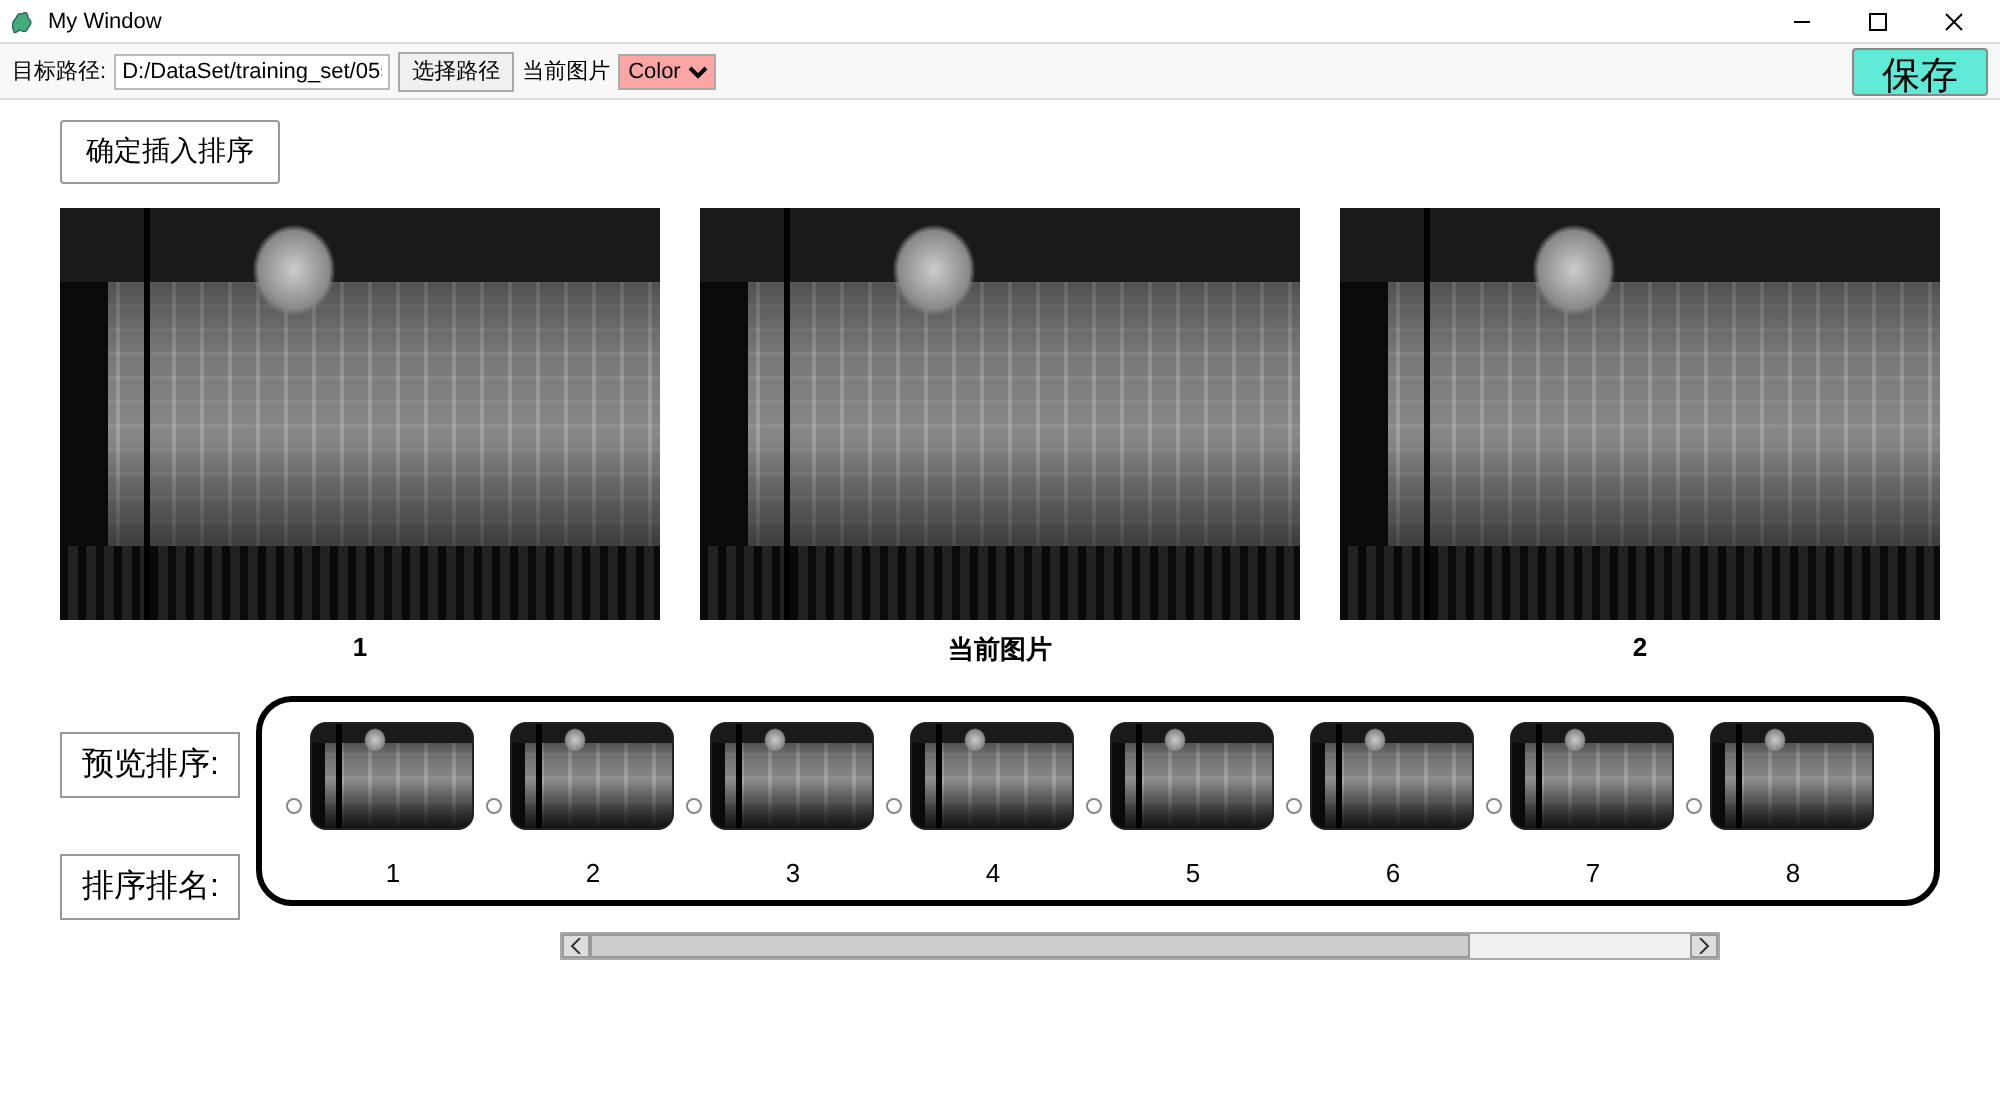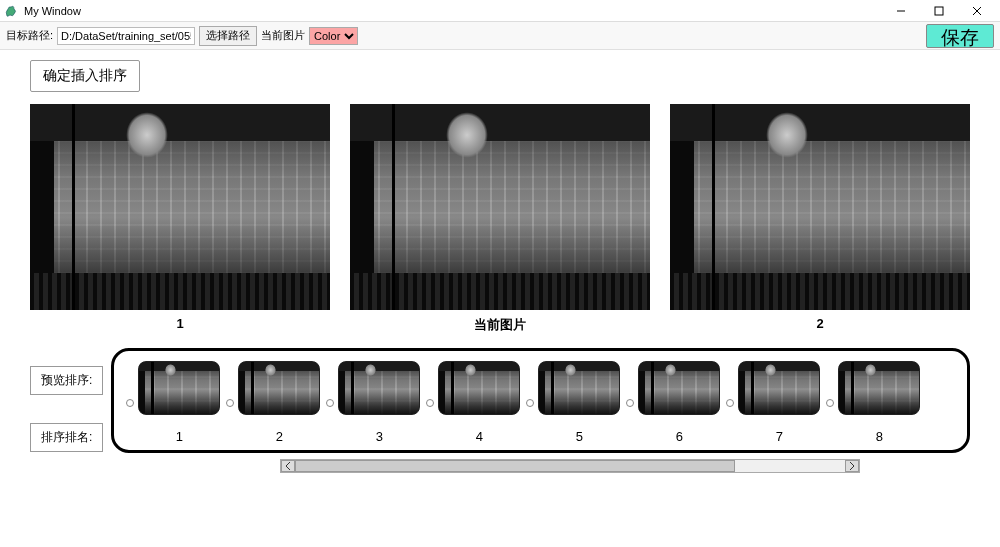--- a/index.html
+++ b/index.html
@@ -25,21 +25,21 @@
     .action-row { display: flex; gap: 8px; margin-bottom: 12px; }
     .big-btn { padding: 6px 12px; background: #fff; border: 1px solid #999; font-size: 14px; cursor: pointer; border-radius: 2px; }
     
     .image-row { display: flex; justify-content: space-between; gap: 20px; }
     .image-cell { flex: 1; display: flex; flex-direction: column; align-items: center; }
     .big-image { width: 100%; height: 206px; background: #555; position: relative; overflow: hidden; }
     .image-caption { margin-top: 6px; font-size: 13px; font-weight: bold; }
     
     .preview-section { margin-top: 14px; display: flex; align-items: flex-start; gap: 8px; }
     .preview-labels { display: flex; flex-direction: column; gap: 28px; padding-top: 18px; }
-    .preview-label-btn { padding: 5px 10px; background: #fff; border: 1px solid #999; font-size: 12px; cursor: pointer; white-space: nowrap; }
+    .preview-label-btn { padding: 5px 10px; background: #fff; border: 1px solid #999; font-size: 16px; cursor: pointer; white-space: nowrap; }
     
     .thumb-container { flex: 1; border: 3px solid #000; border-radius: 18px; padding: 10px 12px 6px 12px; }
     .thumb-row { display: flex; gap: 6px; align-items: center; }
     .thumb-item { display: flex; flex-direction: column; align-items: center; }
     .radio-dot { width: 8px; height: 8px; border: 1px solid #888; border-radius: 50%; margin-right: 4px; align-self: center; }
     .thumb-img { width: 82px; height: 54px; background: #555; border-radius: 8px; border: 1px solid #222; position: relative; overflow: hidden; }
     .thumb-num { margin-top: 14px; font-size: 13px; }
     .thumb-group { display: flex; align-items: center; }
     
     .hscrollbar { margin: 6px 140px 0 280px; height: 14px; border: 1px solid #aaa; background: #f0f0f0; position: relative; display: flex; align-items: center; }

